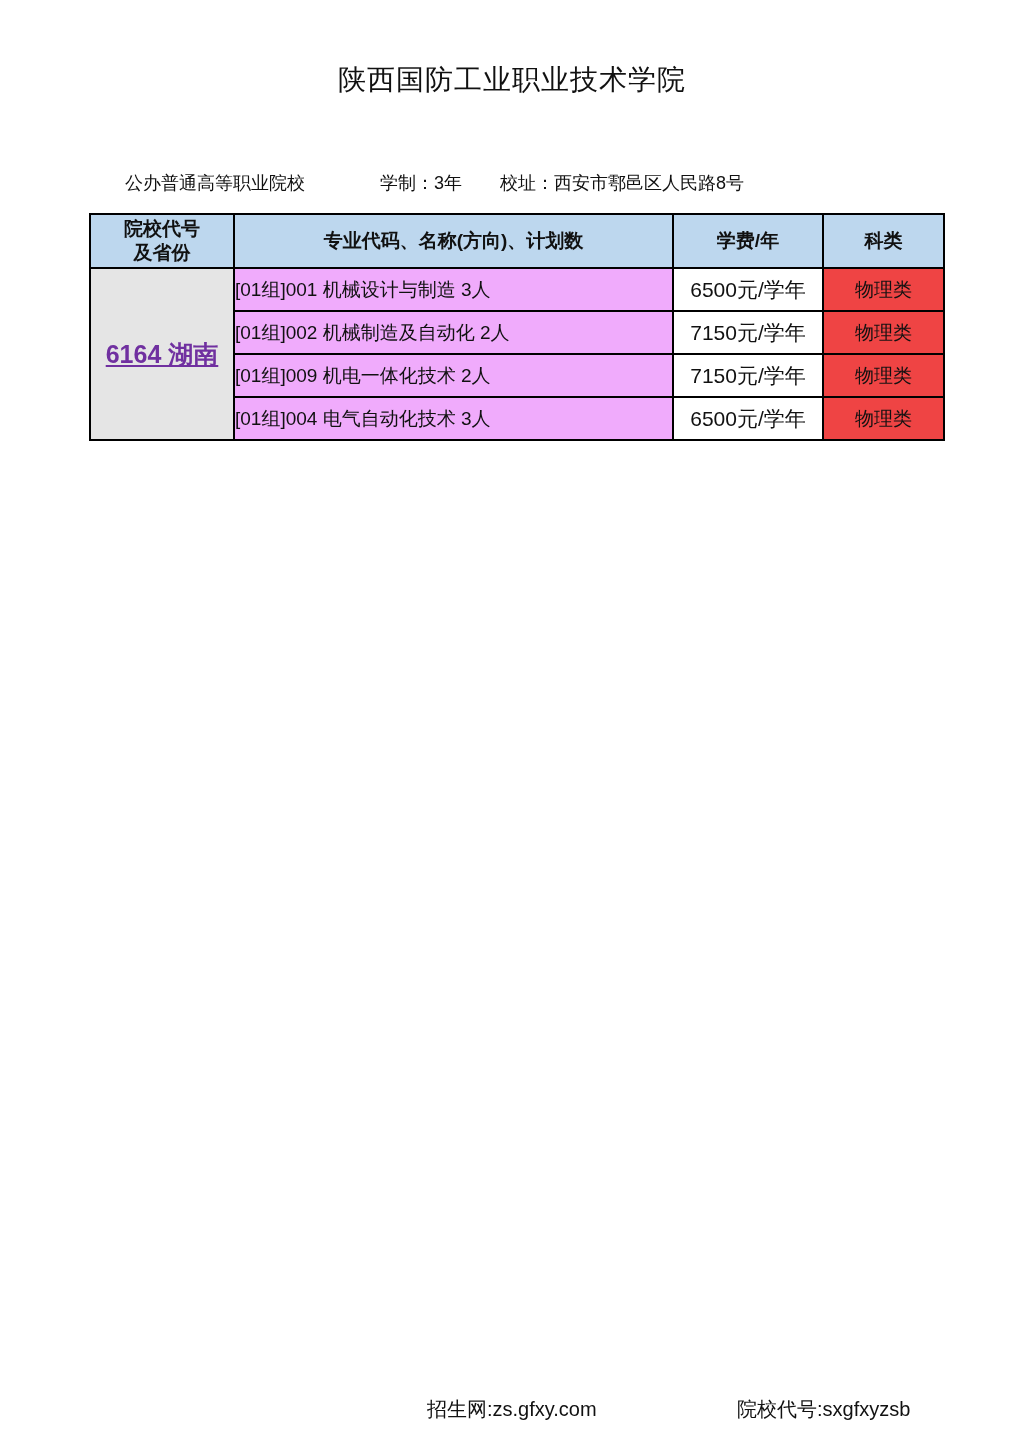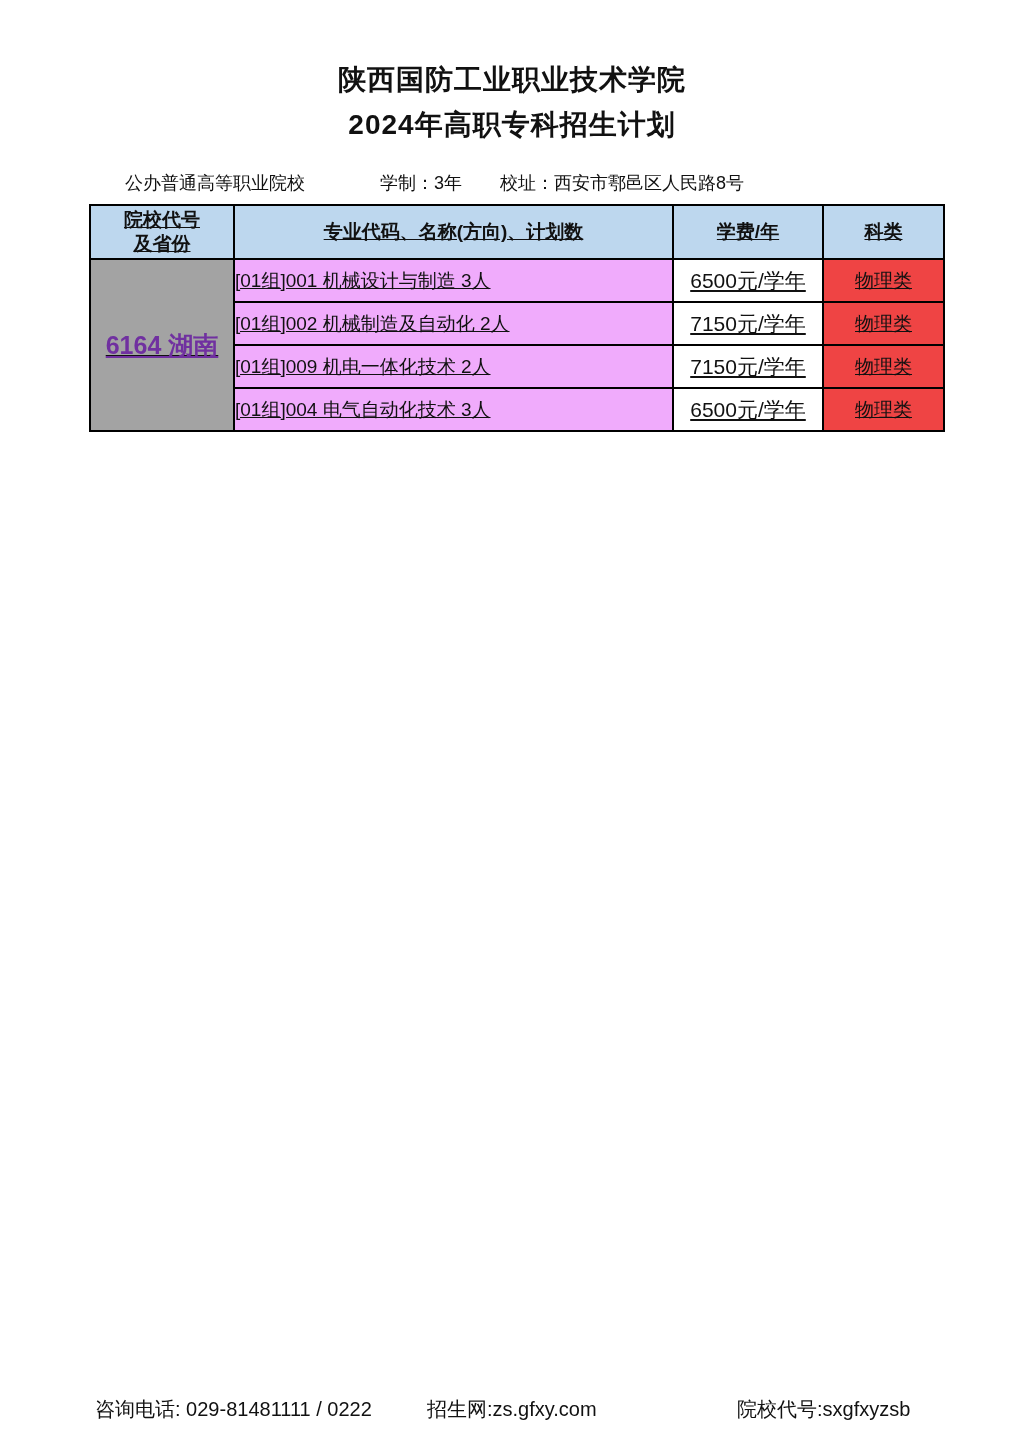--- a/index.html
+++ b/index.html
@@ -15,21 +15,21 @@
   
   .title-block {
     position: absolute;
     top: 64px;
     left: 0;
     width: 1024px;
     text-align: center;
   }
   .title-line1 {
     font-size: 28px;
-    font-weight: bold;
+    font-weight: normal;
     line-height: 32px;
     letter-spacing: 1px;
   }
   .title-line2 {
     font-size: 28px;
     font-weight: bold;
     line-height: 32px;
     margin-top: 13px;
     letter-spacing: 1px;
   }
@@ -46,41 +46,40 @@
   }
   .info-line span { position: absolute; white-space: nowrap; }
   .info-school  { left: 125px; }
   .info-duration{ left: 380px; }
   .info-address { left: 500px; }
 
   
   .plan-table {
     position: absolute;
     left: 89px;
-    top: 204px;
+    top: 213px;
     border-collapse: collapse;
     table-layout: fixed;
-    text-decoration: underline;
   }
   .plan-table td, .plan-table th {
     border: 2px solid #000000;
     padding: 0;
     overflow: hidden;
   }
   .plan-table th {
     background: #BDD7EE;
     font-size: 19px;
     font-weight: bold;
     text-align: center;
     height: 52px;
     line-height: 24px;
   }
   .row-cell { height: 43px; }
   .code-cell {
-    background: #a3a3a3;
+    background: #e5e5e5;
     text-align: center;
     vertical-align: middle;
   }
   .code-link {
     color: #7030A0;
     font-size: 25px;
     font-weight: bold;
     text-decoration: underline;
     white-space: nowrap;
   }
@@ -117,21 +116,20 @@
   .footer span { position: absolute; white-space: nowrap; }
   .footer-phone   { left: 95px; }
   .footer-website { left: 427px; }
   .footer-wechat  { left: 737px; }
 </style>
 </head>
 <body>
 
 <div class="title-block">
   <div class="title-line1">陕西国防工业职业技术学院</div>
-  <div class="title-line2">2024年高职专科招生计划</div>
 </div>
 
 <div class="info-line">
   <span class="info-school">公办普通高等职业院校</span>
   <span class="info-duration">学制：3年</span>
   <span class="info-address">校址：西安市鄠邑区人民路8号</span>
 </div>
 
 <table class="plan-table">
   <colgroup>
@@ -172,16 +170,15 @@
     </tr>
     <tr class="row-cell">
       <td class="program-cell">[01组]004 电气自动化技术 3人</td>
       <td class="tuition-cell">6500元/学年</td>
       <td class="category-cell">物理类</td>
     </tr>
   </tbody>
 </table>
 
 <div class="footer">
-  <span class="footer-phone">咨询电话: 029-81481111 / 0222</span>
   <span class="footer-website">招生网:zs.gfxy.com</span>
   <span class="footer-wechat">院校代号:sxgfxyzsb</span>
 </div>
 
 </body></html>

